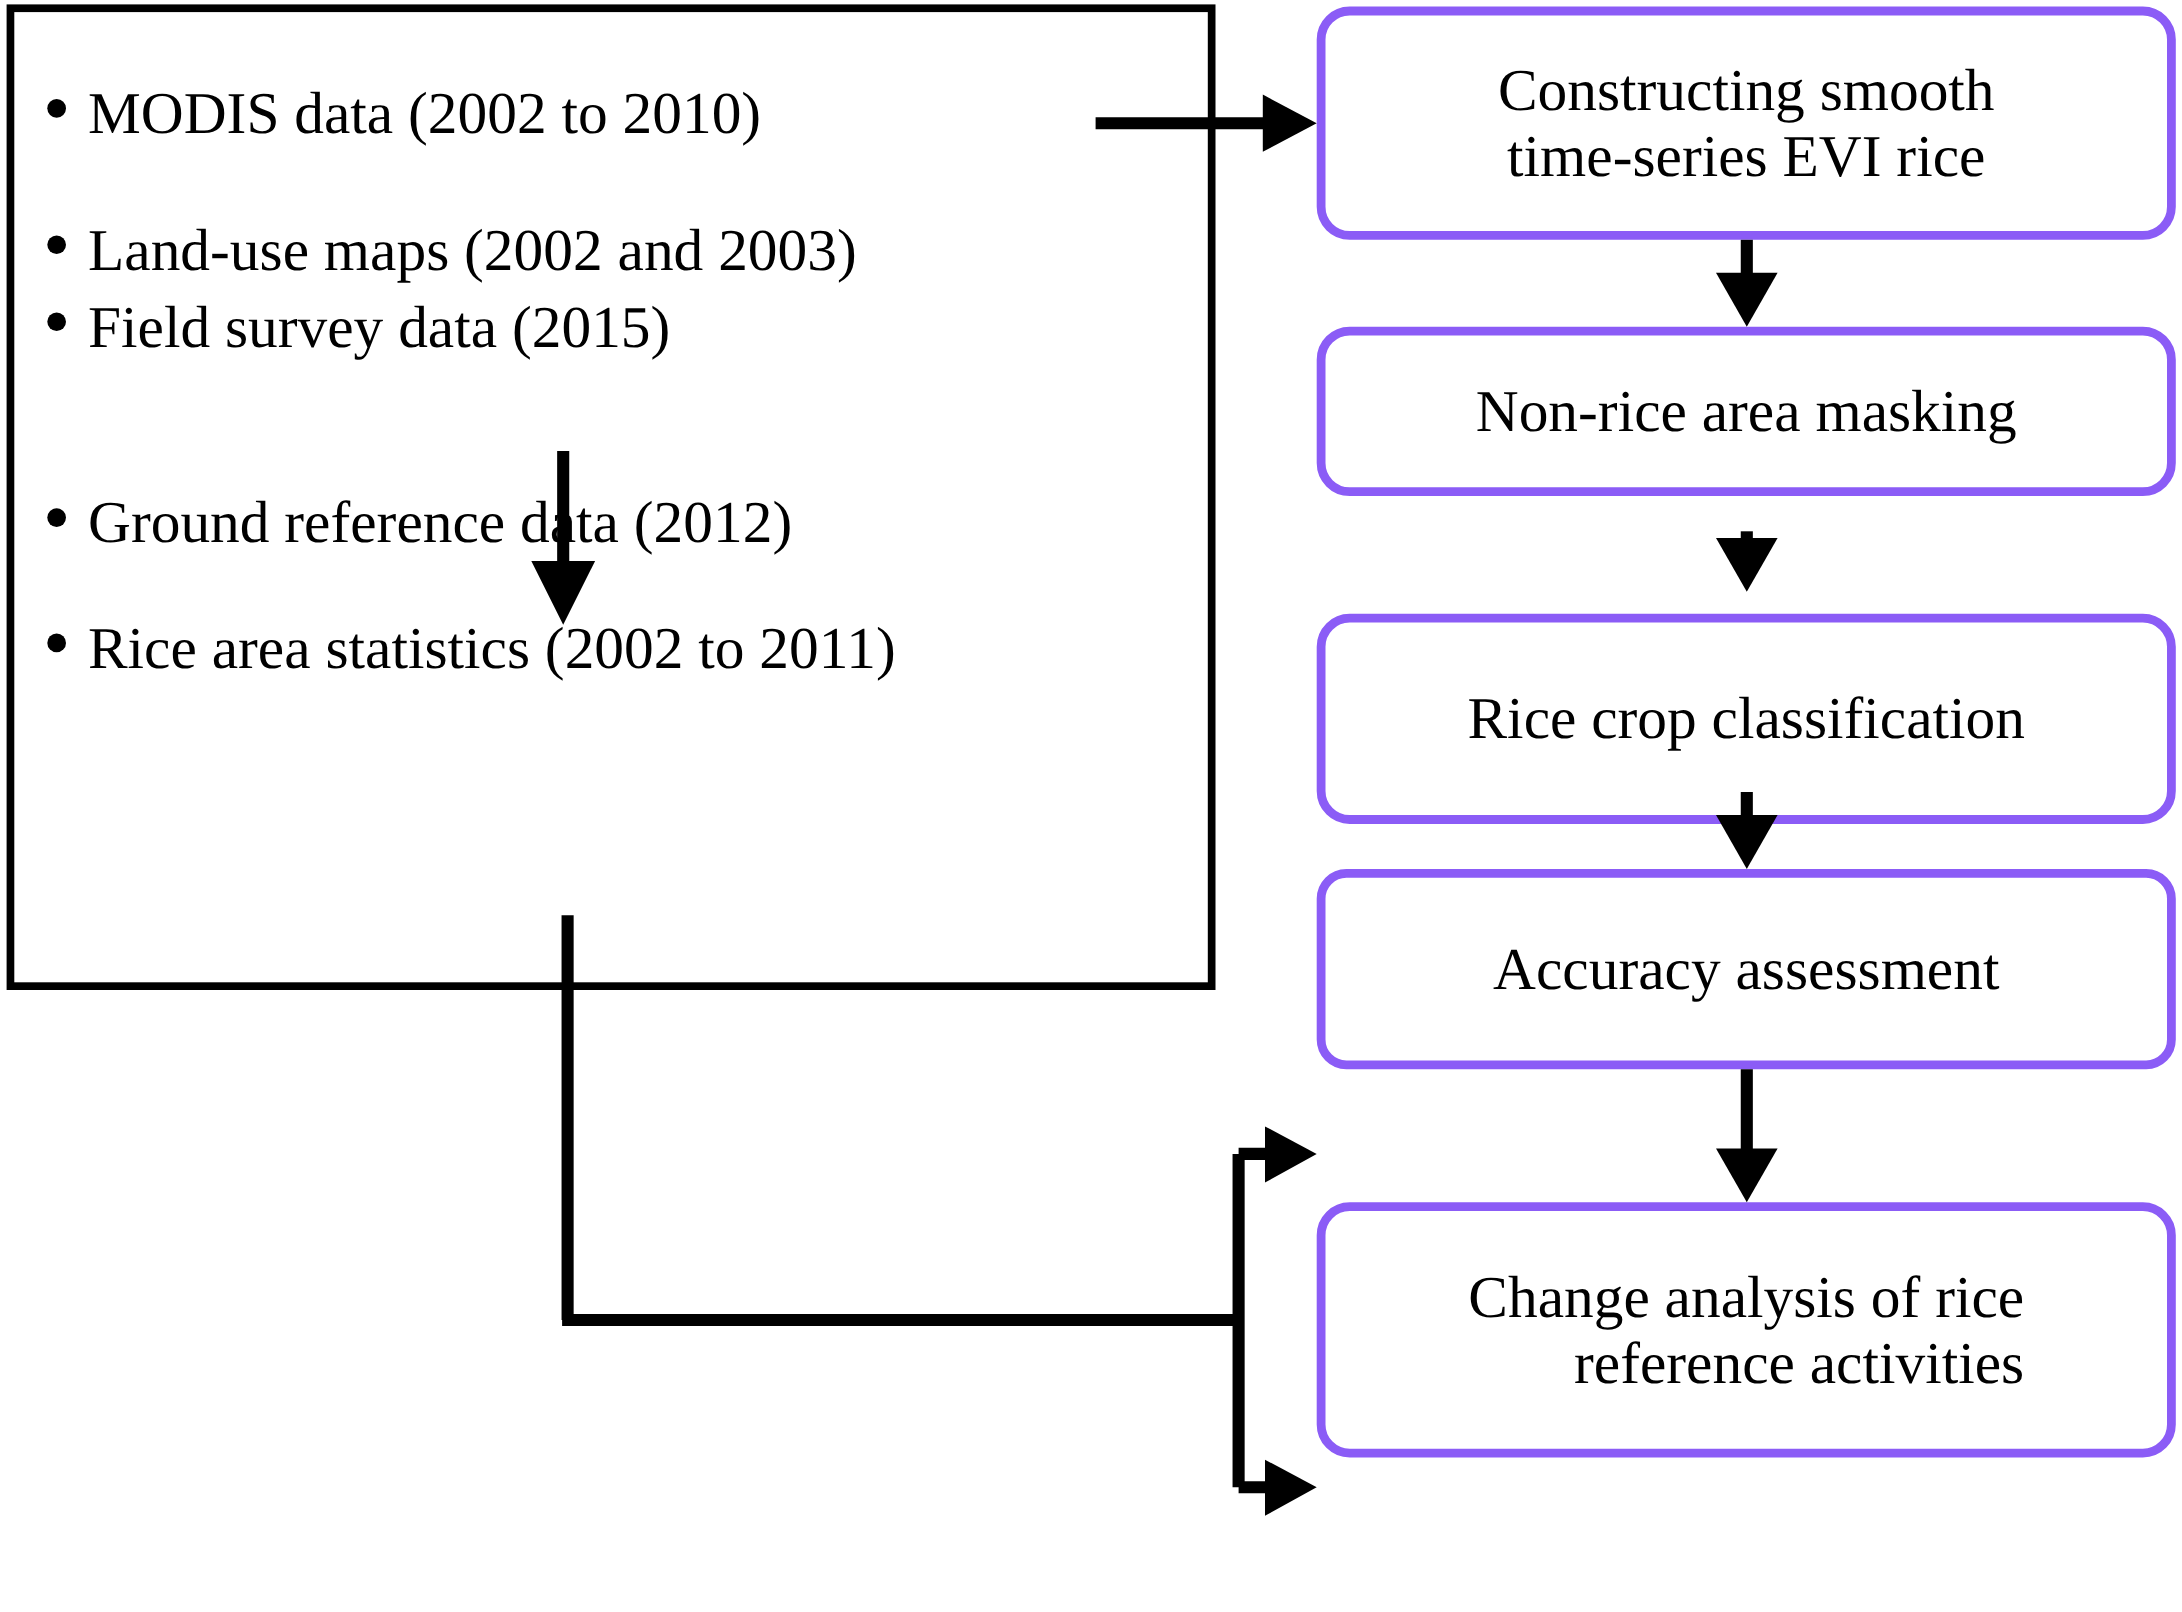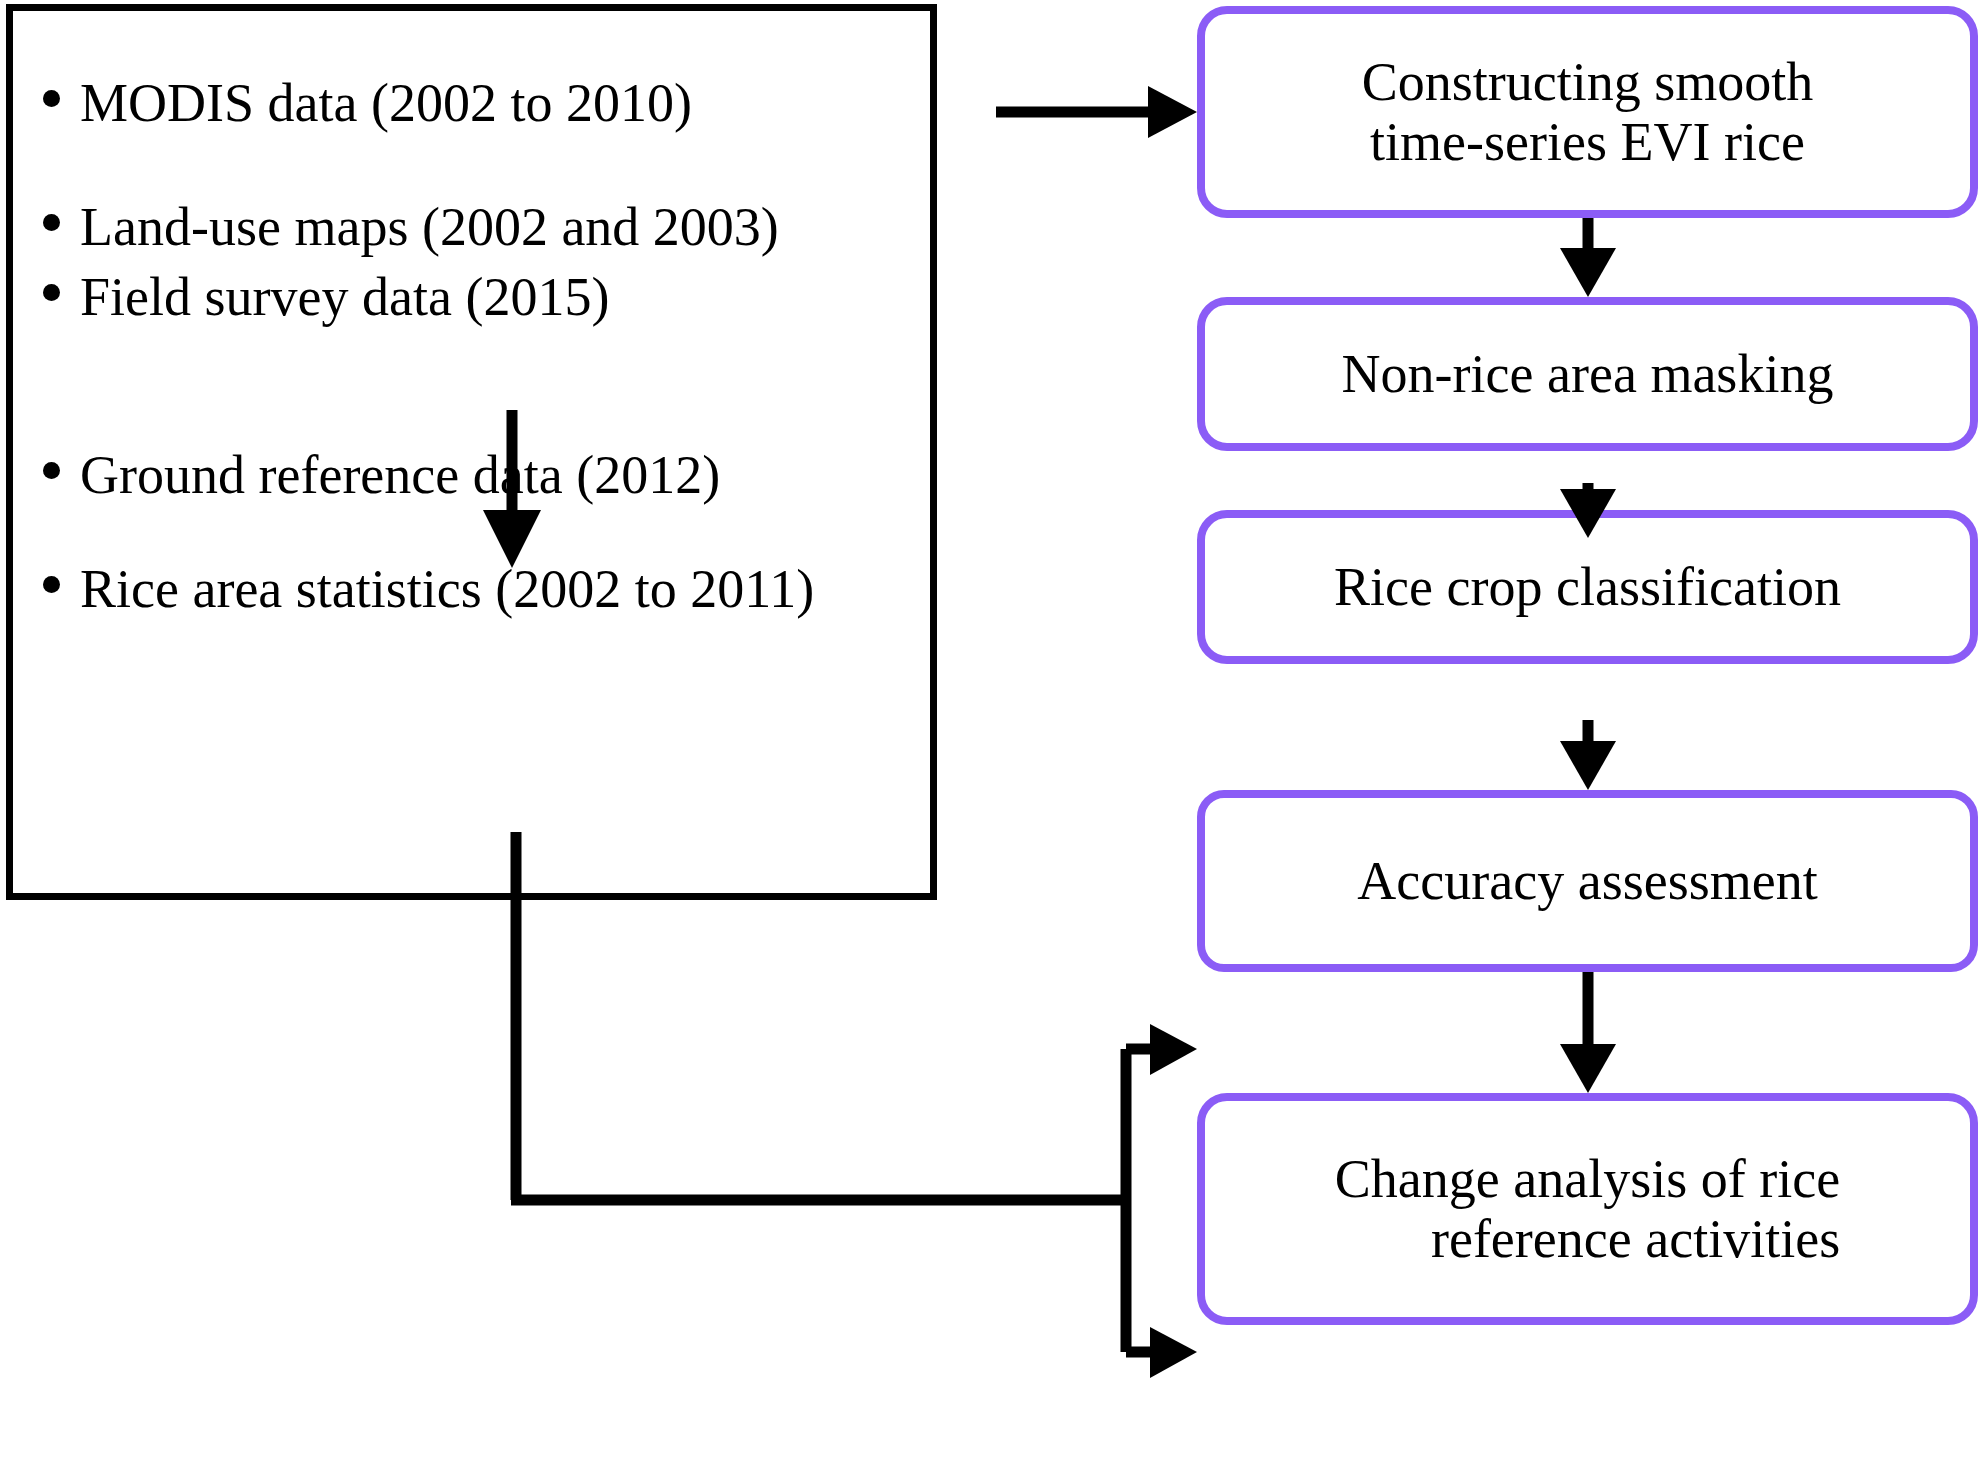--- a/index.html
+++ b/index.html
@@ -14,21 +14,21 @@
     background: #ffffff;
     font-family: "Liberation Serif", "DejaVu Serif", serif;
     overflow: hidden;
   }
 
   
   .input-box {
     position: absolute;
     left: 6px;
     top: 4px;
-    width: 931px;
+    width: 1099px;
     height: 896px;
     border: 7px solid #000000;
     box-sizing: border-box;
     background: #ffffff;
   }
 
   .bullet-list {
     position: absolute;
     left: 0;
     top: 0;
@@ -78,21 +78,21 @@
     align-items: center;
     justify-content: center;
     text-align: center;
     font-size: 54px;
     line-height: 1.12;
     color: #000000;
     padding: 0 14px;
   }
   .p1 { top: 6px;    height: 212px; }
   .p2 { top: 297px;  height: 154px; }
-  .p3 { top: 510px;  height: 154px; }
+  .p3 { top: 558px;  height: 191px; }
   .p4 { top: 790px;  height: 182px; border-radius: 27px; }
   .p5 { top: 1093px; height: 232px; text-align: right; }
 
   
   #wires {
     position: absolute;
     left: 0;
     top: 0;
     width: 1984px;
     height: 1465px;

